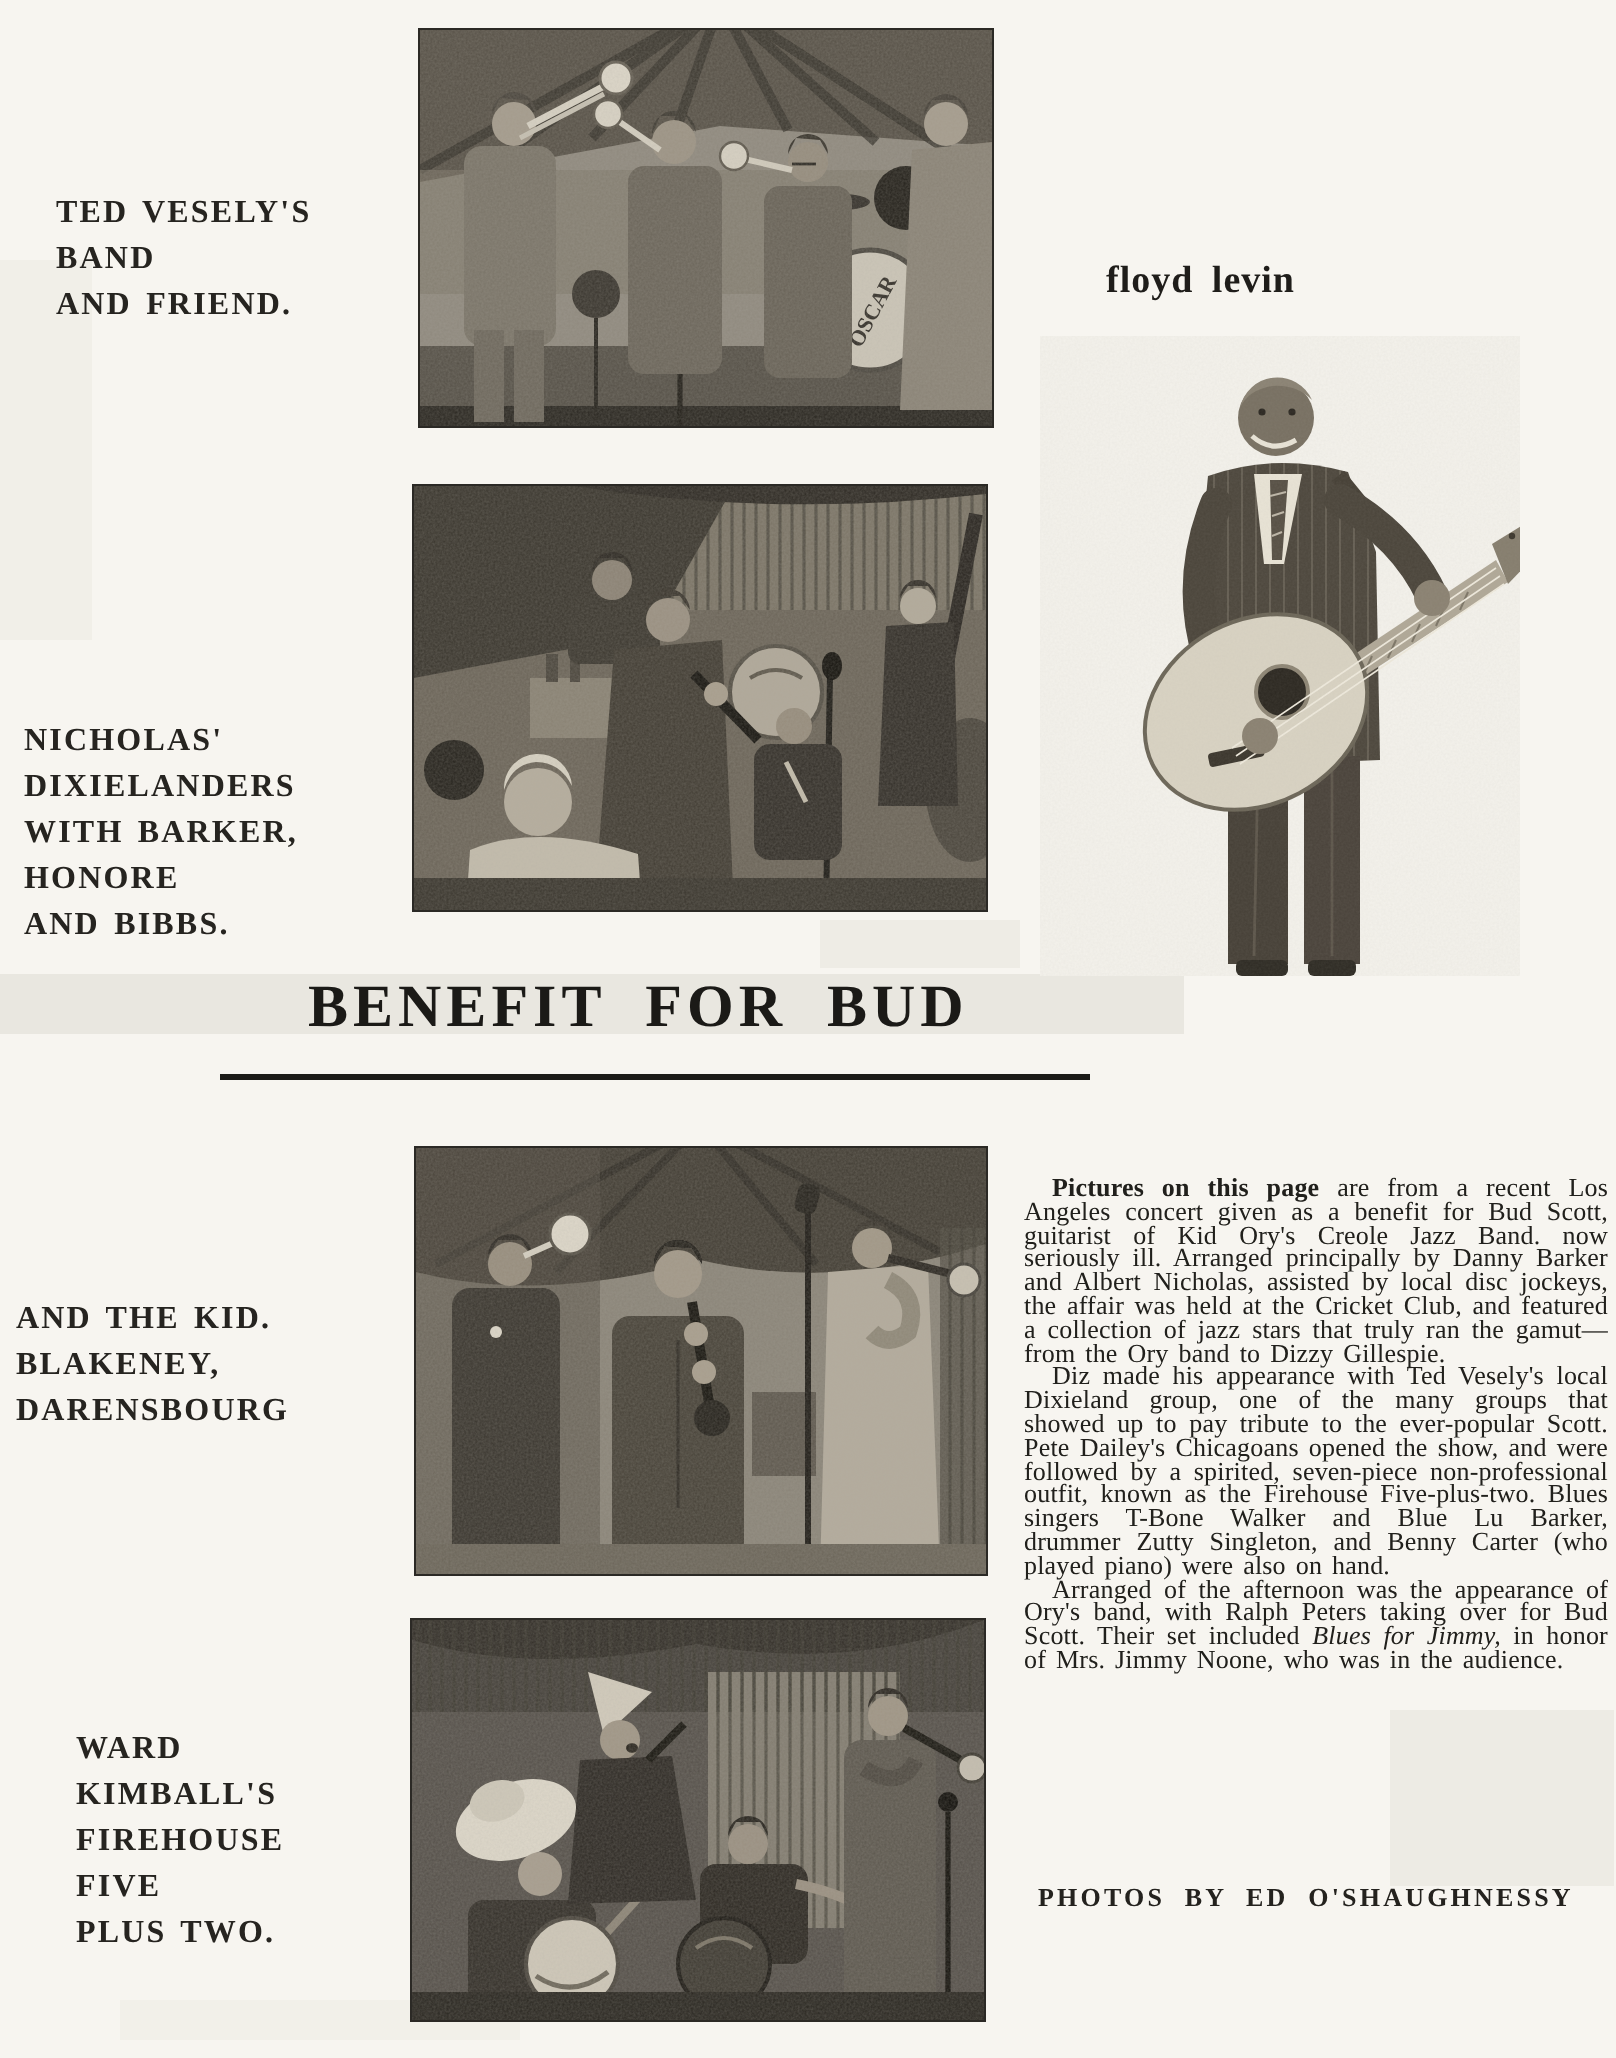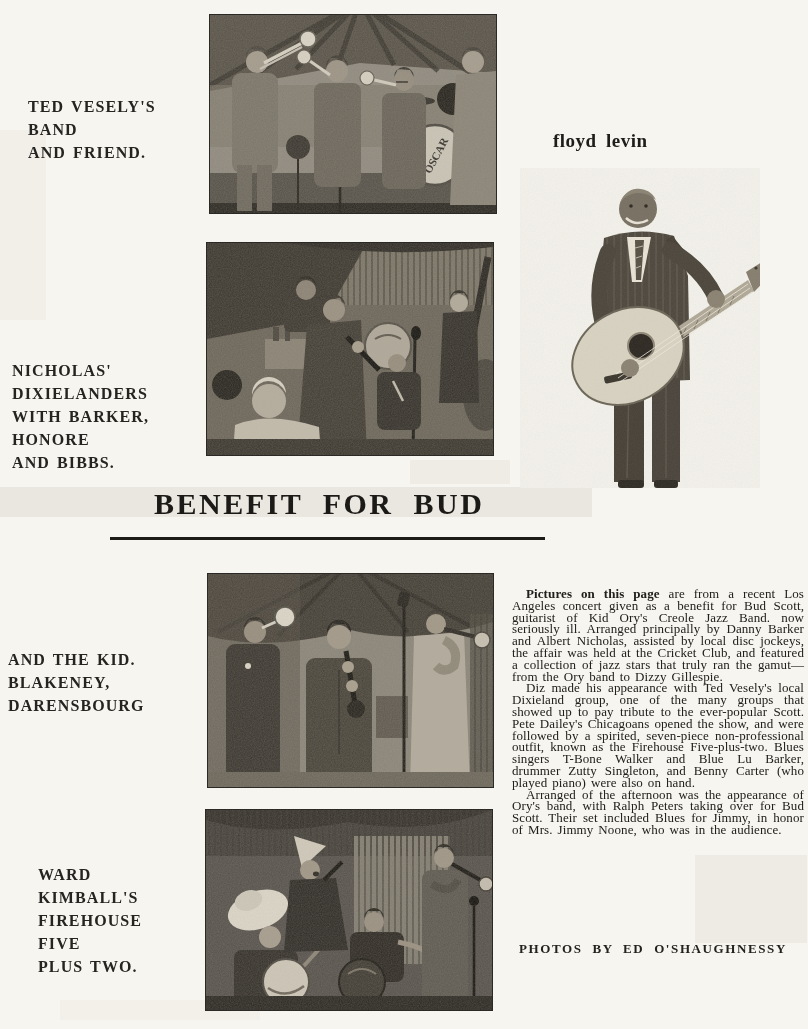--- a/index.html
+++ b/index.html
@@ -24,21 +24,21 @@
   .headline-rule{
     position:absolute;left:110px;top:537px;width:435px;height:3px;background:#1c1b18;
   }
   .article{
     position:absolute;left:512px;top:588px;width:292px;
     font-size:13px;line-height:11.8px;text-align:justify;color:#21201c;
     word-spacing:1.6px;letter-spacing:.1px;
   }
   .article p{margin:0;text-indent:14px;}
   .article .b{font-weight:bold;}
-  .article .i{}
+  .article .i{font-style:italic;}
   .credit{
     position:absolute;left:519px;top:941px;font-weight:bold;font-size:13px;
     letter-spacing:1.6px;word-spacing:5px;color:#24221e;white-space:nowrap;
   }
   .photo{position:absolute;display:block;}
   .framed{outline:1.5px solid #2b2925;background:#8f897e;}
 </style>
 </head>
 <body>
 

